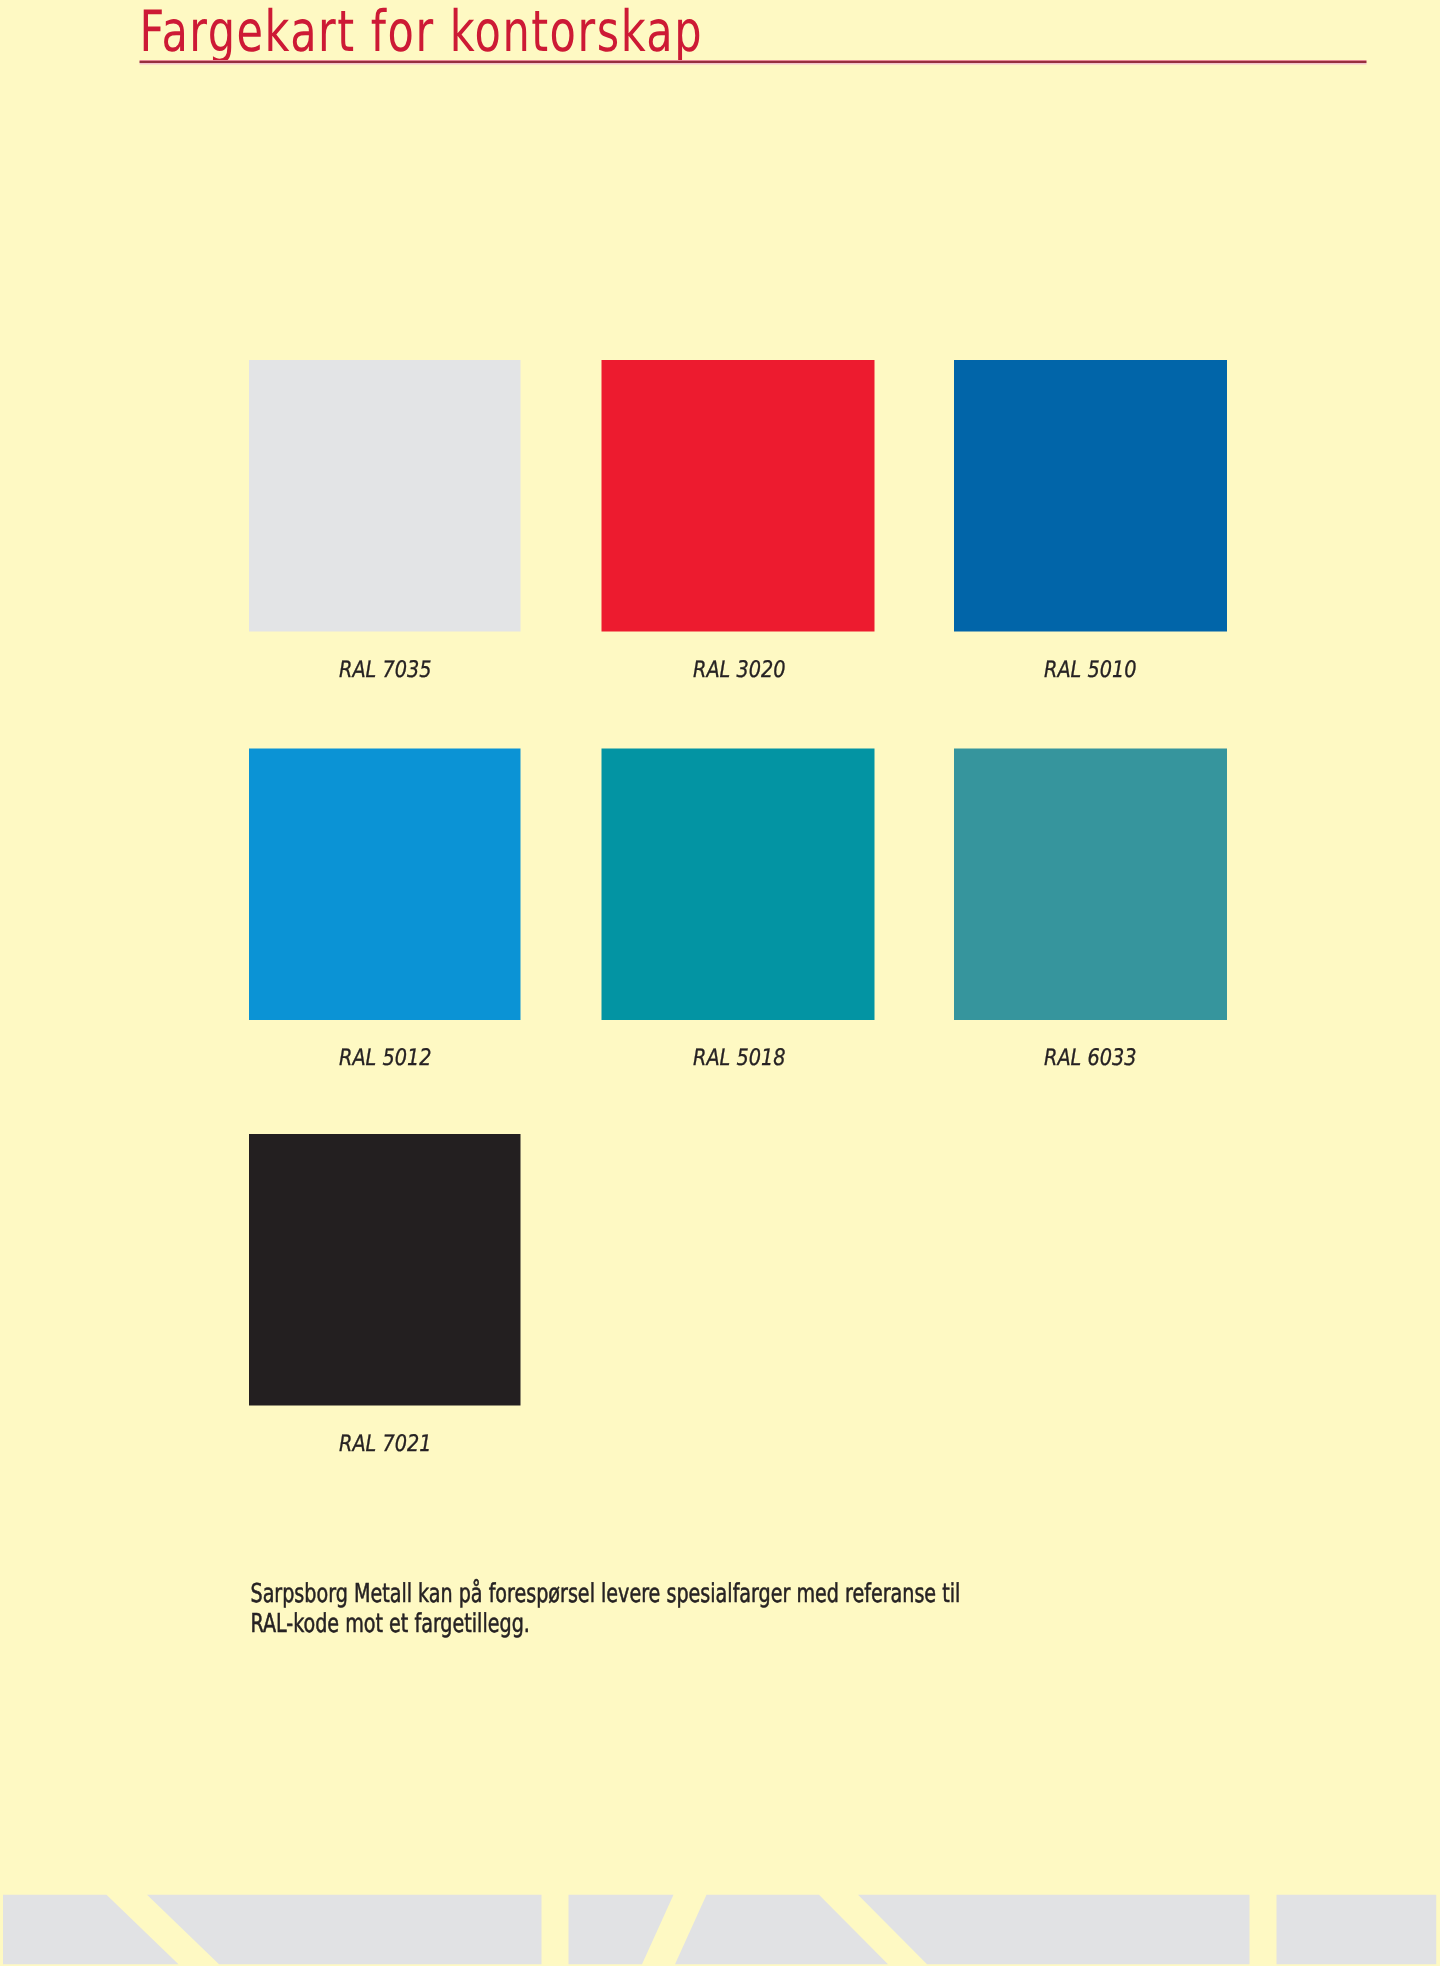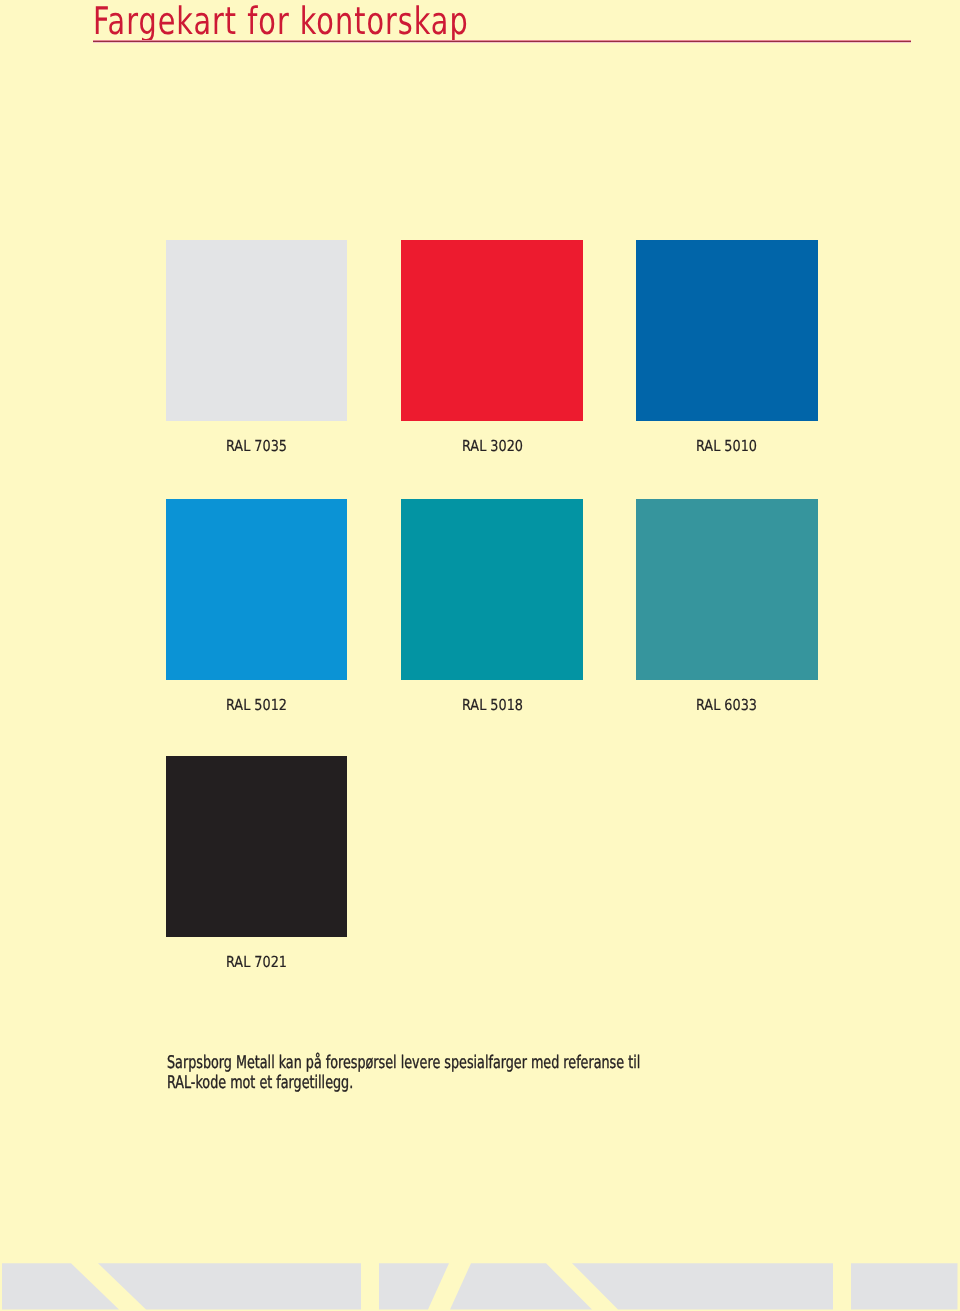--- a/index.html
+++ b/index.html
@@ -22,21 +22,21 @@
   }
   .title-rule {
     position:absolute; left:93px; top:40px; width:818px; height:3px;
     background:linear-gradient(to bottom,
       rgb(229,134,149) 0 33.33%,
       rgb(150,48,62) 33.33% 66.66%,
       rgb(242,197,207) 66.66% 100%);
   }
 
   
-  .chart { position:absolute; left:0; top:0; width:906px; height:1311px; }
+  .chart { position:absolute; left:0; top:0; width:906px; height:1311px;font-style:italic; }
   .swatch { position:absolute; width:181.3px; height:180.5px; }
   .swatch-label {
     position:absolute; font-size:15.2px; line-height:15.2px;
     white-space:nowrap; transform:scaleX(0.94) translateZ(0); transform-origin:0 0;
     -webkit-text-stroke:0.2px currentColor;
   }
 
   
   .note {
     position:absolute; left:167px; width:620px;

